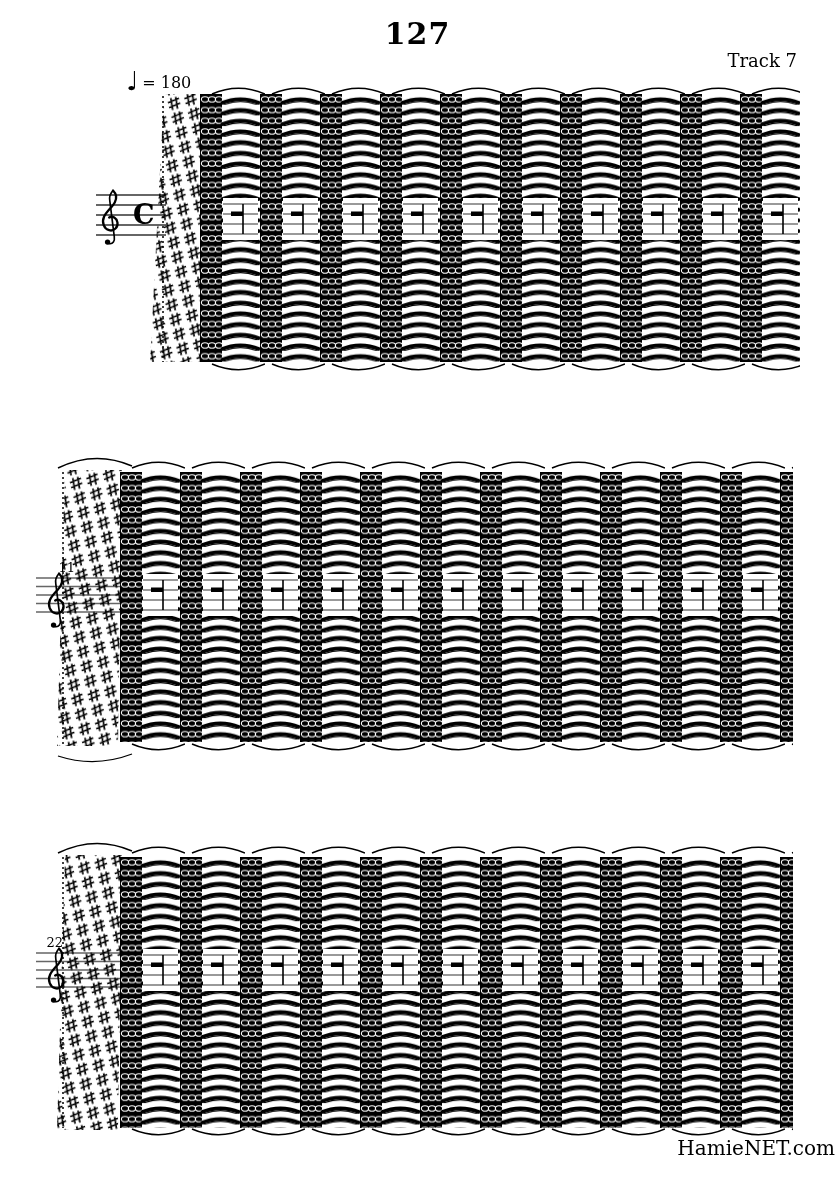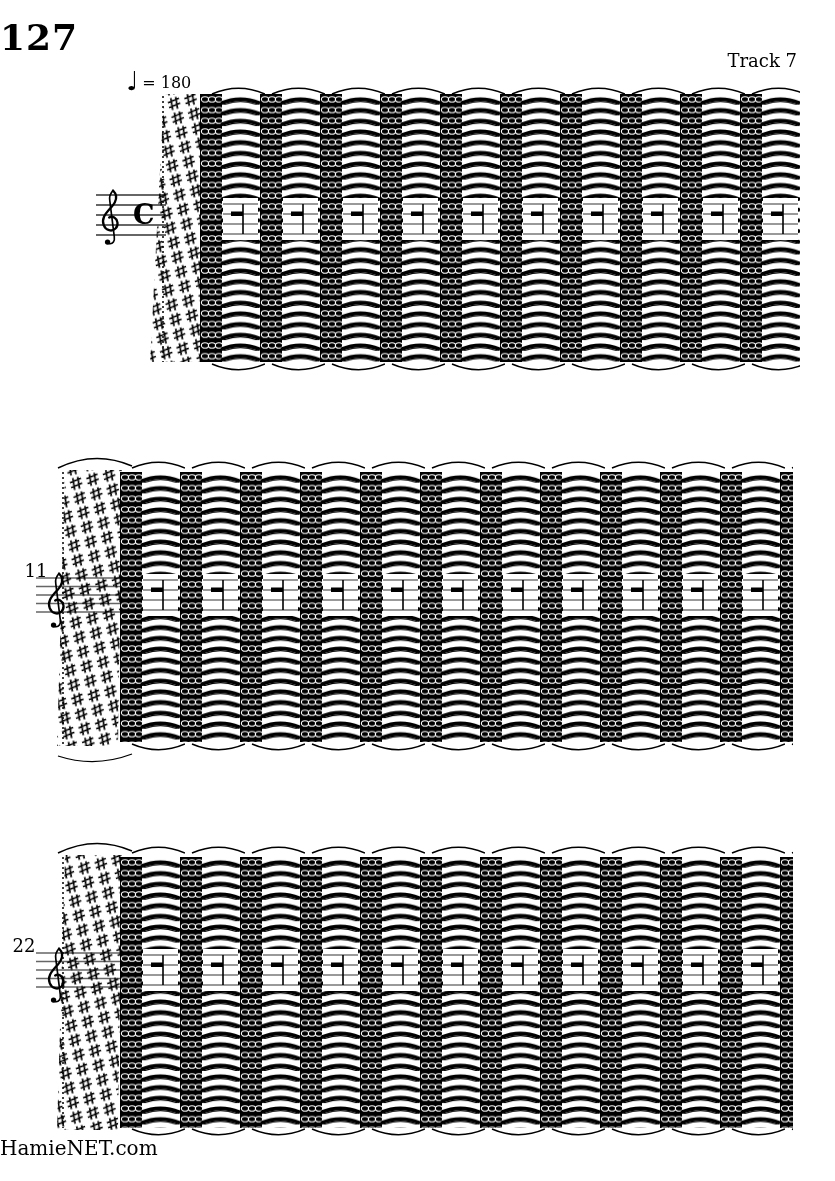--- a/index.html
+++ b/index.html
@@ -8,49 +8,51 @@
     width:835px;height:1181px;
     background:#ffffff;
     font-family:"DejaVu Serif", serif;
     color:#000;
     overflow:hidden;
     margin:0 auto;
   }
   .abs{position:absolute;}
   .score-title{
     top:16px;left:0;width:100%;
-    font-size:36px;font-weight:bold;
+    text-align:center;
+    font-size:30px;font-weight:bold;
     letter-spacing:1px;
   }
   .track-label{
     top:50px;right:38px;
     font-size:18px;
   }
   .tempo{
     top:70px;left:126px;
     display:flex;align-items:flex-start;
     font-size:16px;
   }
   .tempo .note{
     font-family:"DejaVu Sans", sans-serif;
     font-size:26px;line-height:22px;
     margin-right:4px;
   }
   .tempo .marking{
     font-size:16px;line-height:26px;
   }
   .measure-number{
-    width:24px;text-align:center;
-    font-size:18px;
+    width:24px;text-align:right;
+    font-size:13px;
+    margin-left:27px;
   }
   .mn-11{top:560px;left:24px;}
   .mn-22{top:935px;left:12px;}
   .footer{
     top:1136px;left:0;width:100%;
-    text-align:left;
+    text-align:right;
     font-size:20px;
   }
   svg.notation{position:absolute;top:0;left:0;}
 </style>
 </head>
 <body>
 
 <div class="page">
 
   <svg class="notation" width="835" height="1181" viewBox="0 0 835 1181" xmlns="http://www.w3.org/2000/svg">

